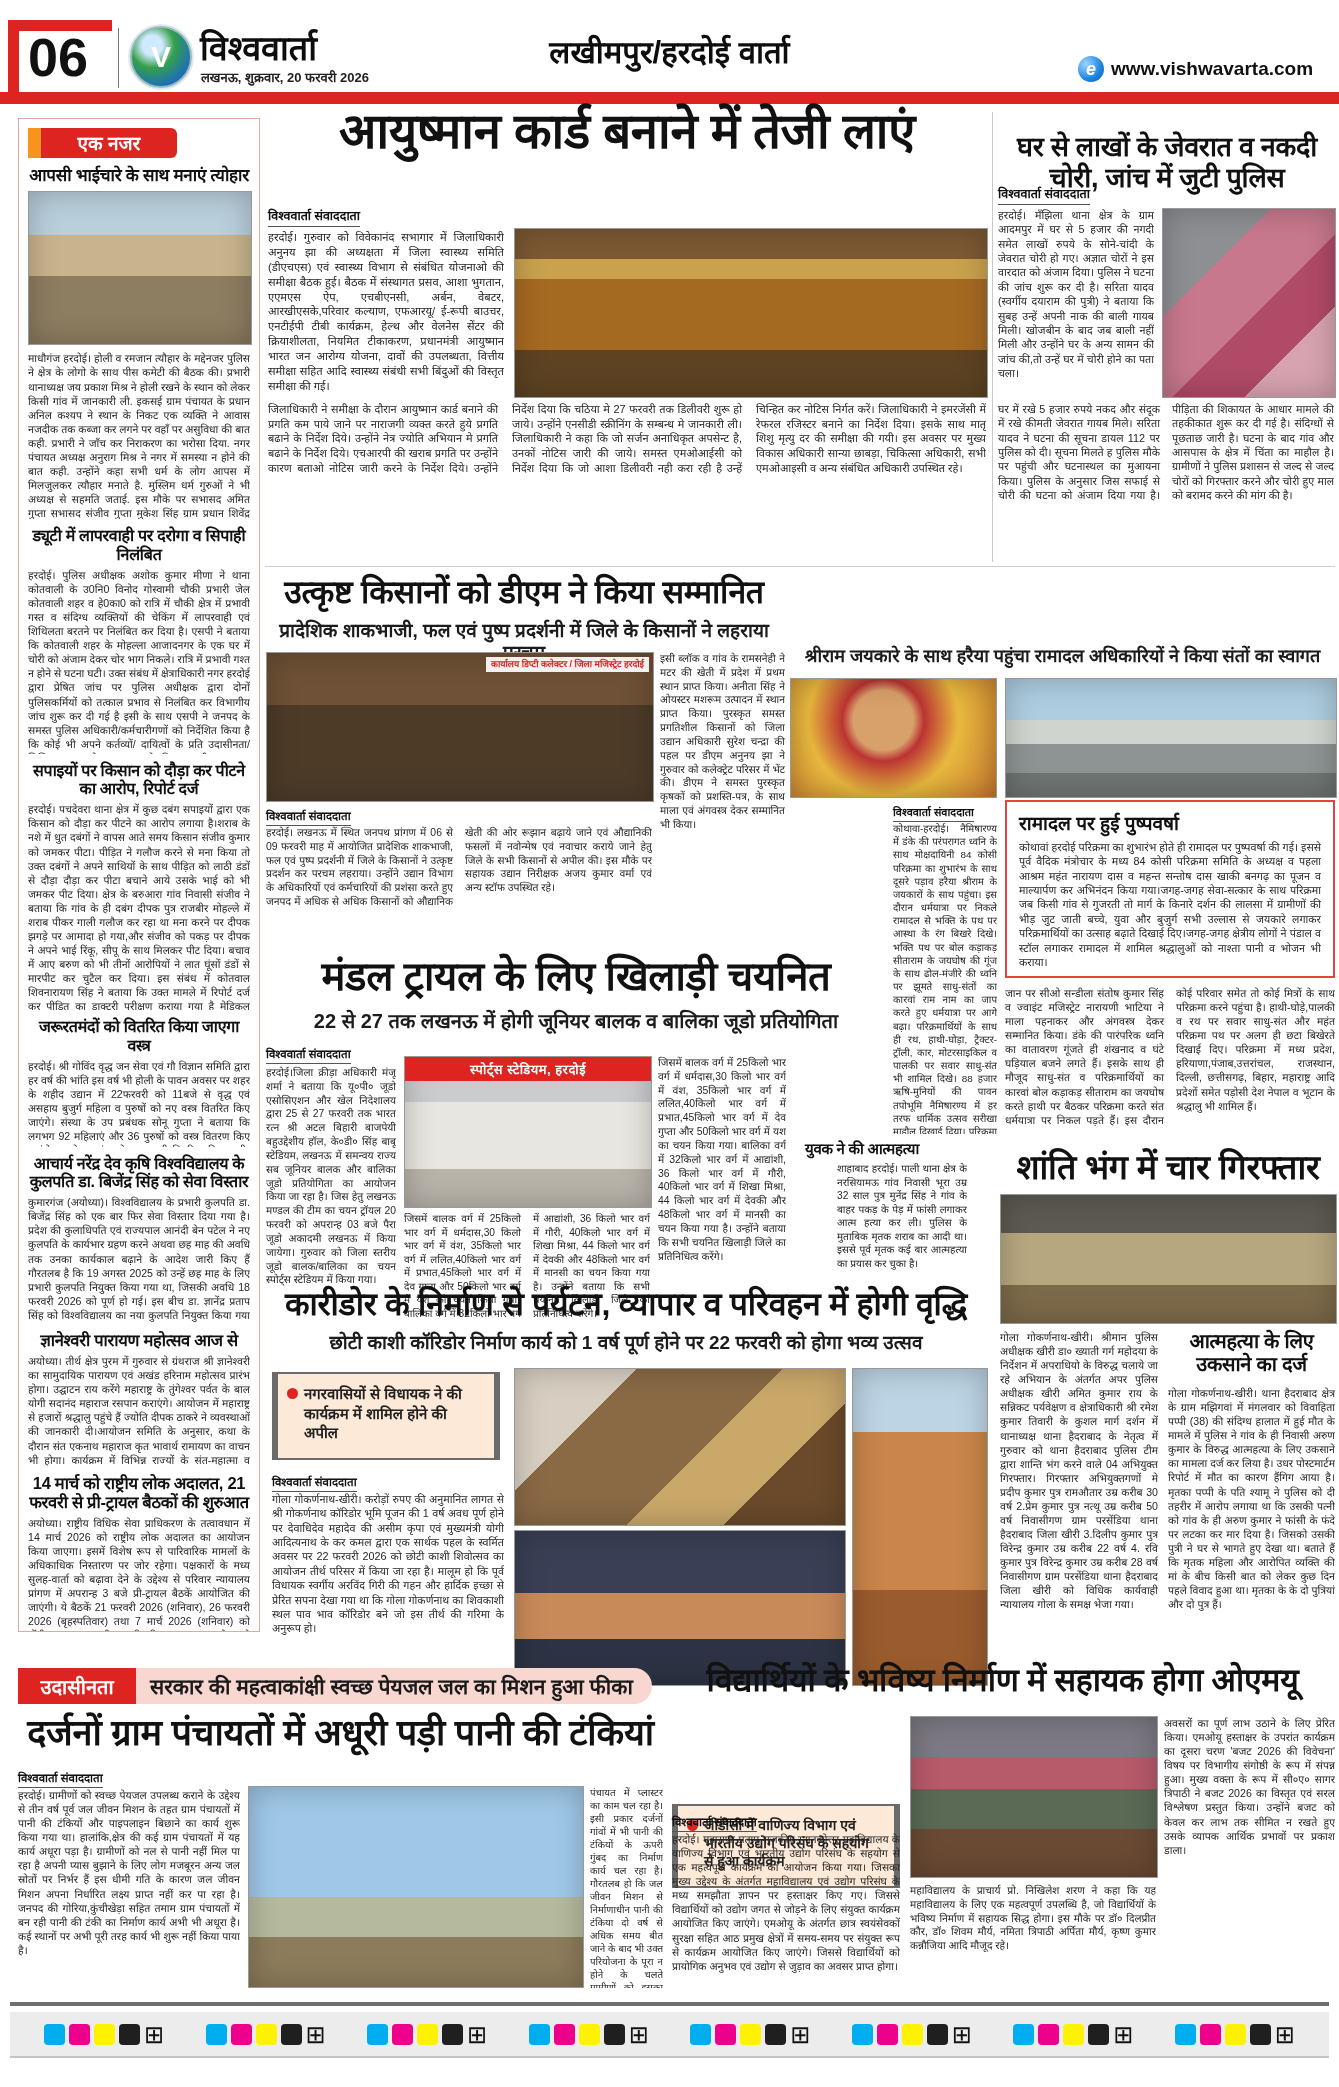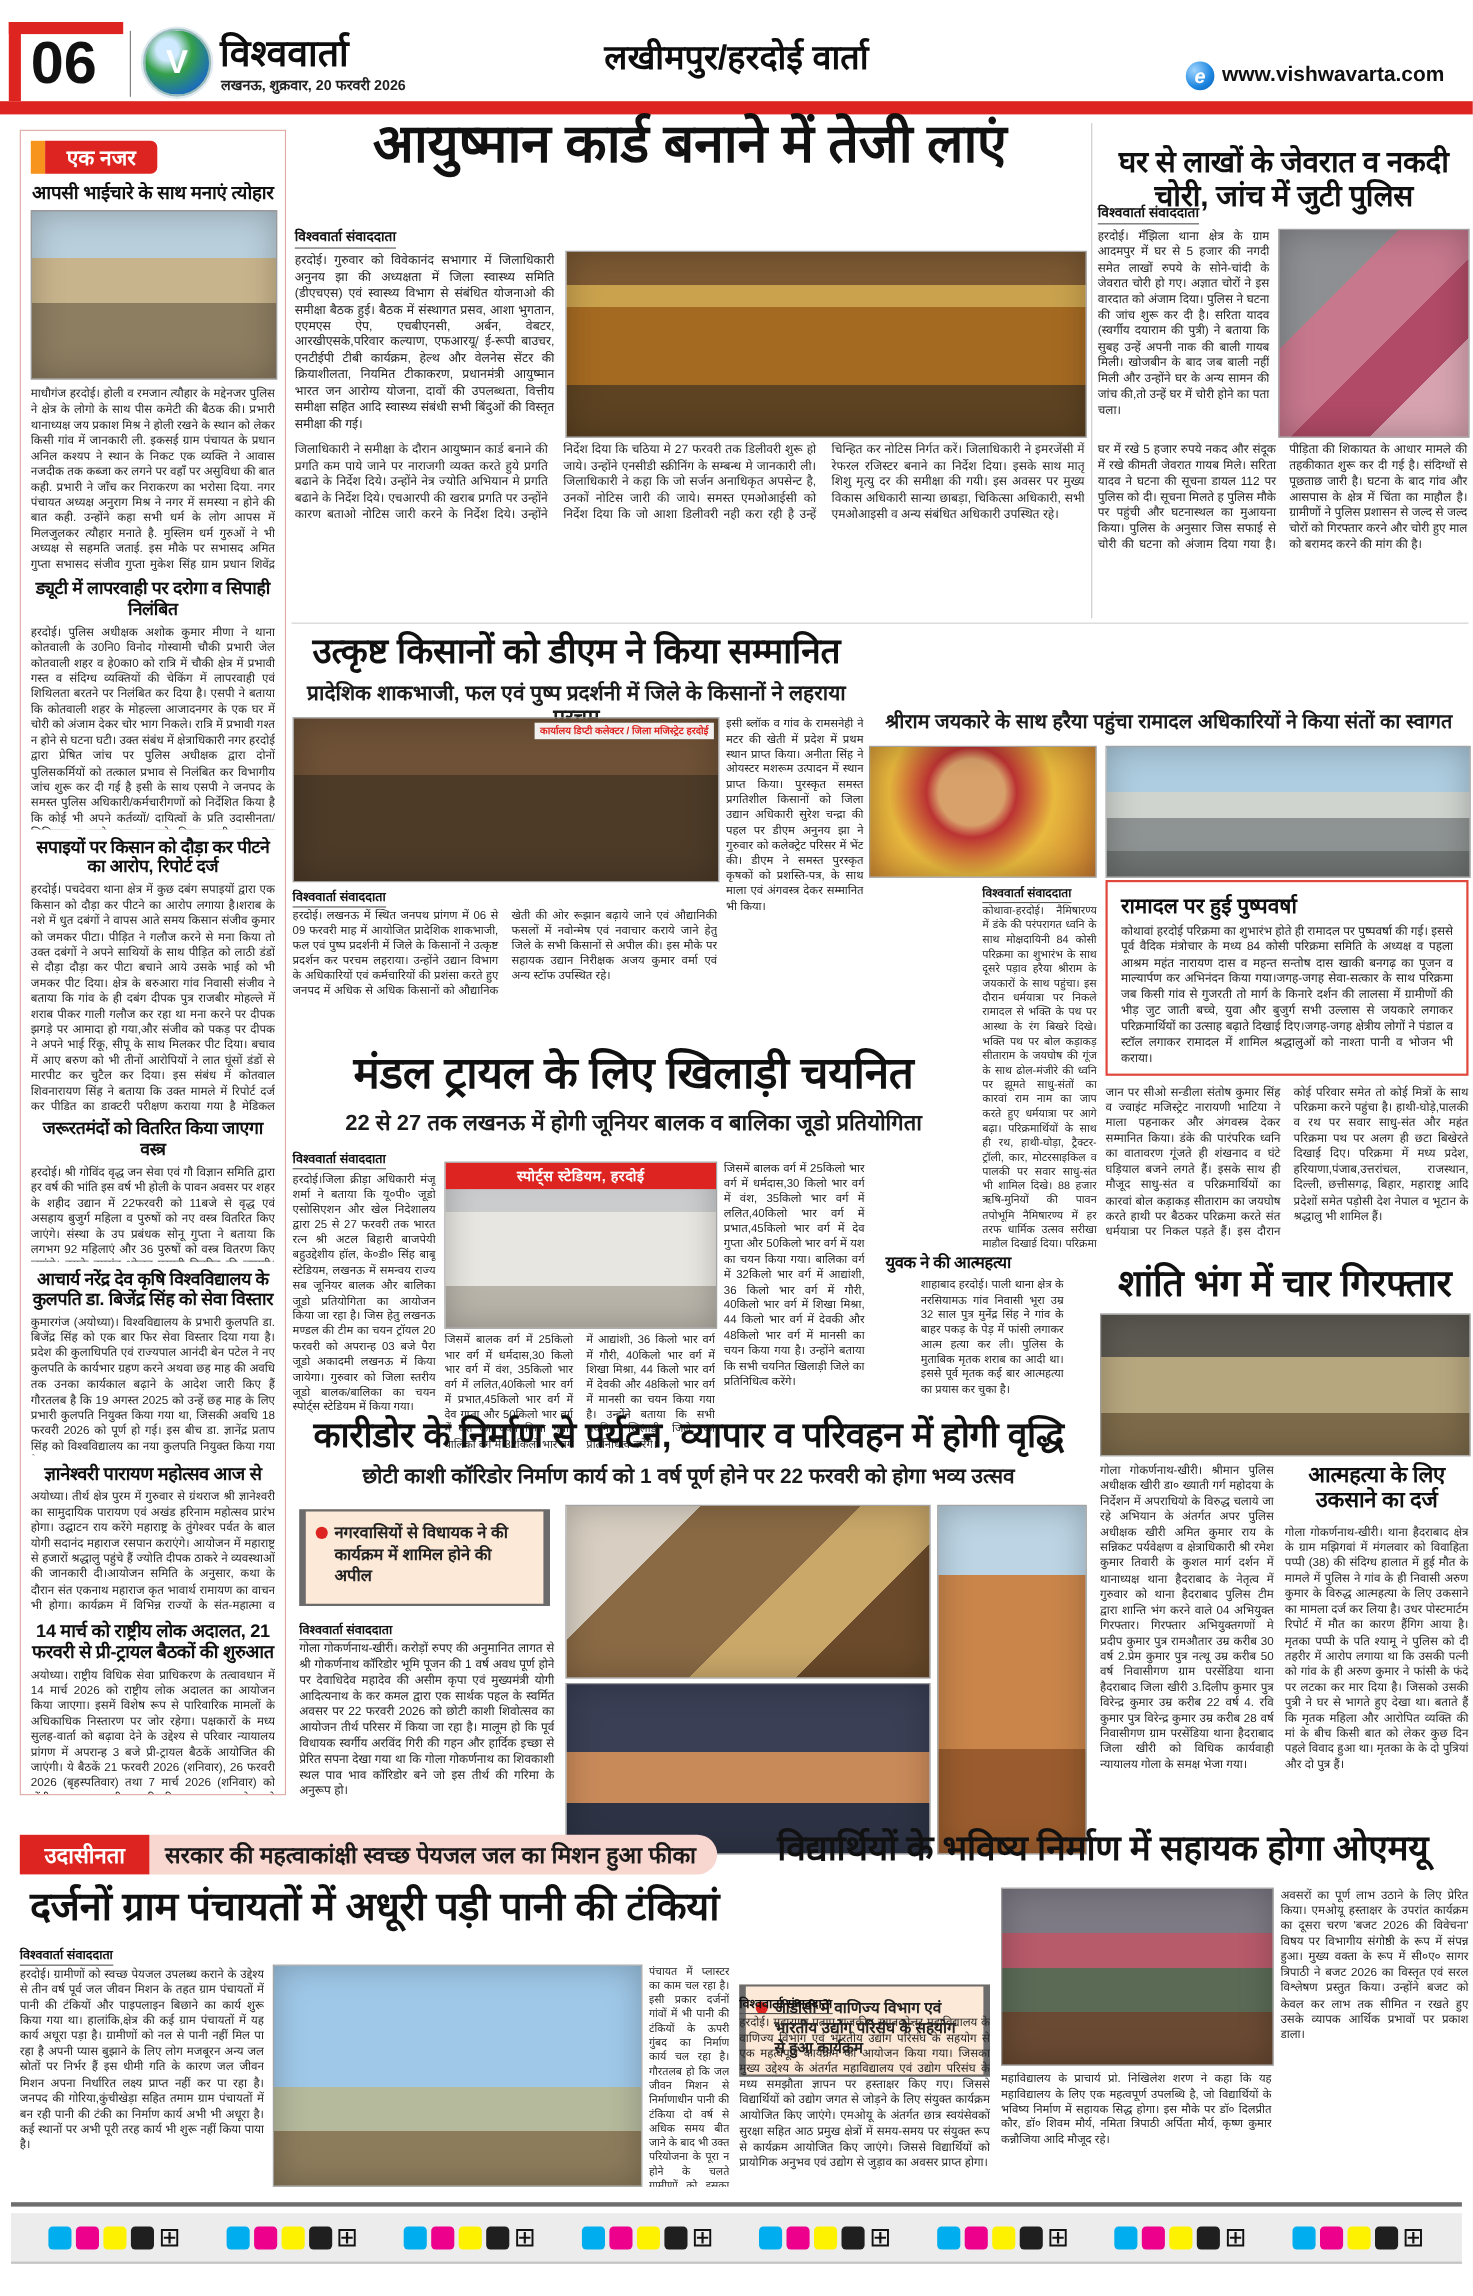--- a/index.html
+++ b/index.html
@@ -56,21 +56,21 @@
   <div class="abs" style="left:50%;transform:translateX(-50%);top:30px;font-size:31px;font-weight:800;color:#0d0d0d;white-space:nowrap;">लखीमपुर/हरदोई वार्ता</div>
   <div class="abs" style="left:1078px;top:56px;display:flex;align-items:center;gap:7px;">
     <div style="width:26px;height:26px;border-radius:50%;background:radial-gradient(circle at 30% 30%,#9fd4ff,#1c86e0 60%,#0a5bb5);color:#fff;font-weight:800;font-style:italic;font-size:18px;display:flex;align-items:center;justify-content:center;">e</div>
     <span style="font-size:19px;font-weight:800;color:#111;">www.vishwavarta.com</span>
   </div>
   <div class="abs" style="left:0;top:92px;width:1339px;height:12px;background:var(--accent,#dd2420);"></div>
 
   <div class="abs" style="left:18px;top:118px;width:242px;height:1514px;border:1.5px solid #e0a9a4;padding:9px 9px;box-sizing:border-box;overflow:hidden;">
     <div style="display:flex;align-items:stretch;height:30px;margin-bottom:8px;">
       <div style="width:13px;background:var(--orange,#f7941d);"></div>
-      <div class="badge" style="width:102px;font-size:19px;border-radius:0 6px 6px 0;">एक नजर</div>
+      <div class="badge" style="width:136px;font-size:19px;border-radius:0 6px 6px 0;">एक नजर</div>
     </div>
 
     <div class="hl" style="font-size:17px;margin:2px 0 6px;">आपसी भाईचारे के साथ मनाएं त्योहार</div>
     <div class="photo" style="position:relative;width:100%;height:152px;margin-bottom:6px;background:
       linear-gradient(180deg,#b9cfdc 0 28%,#c8b48c 28% 55%,#8d7d61 55% 100%),#a99;"></div>
     <div class="bodytext" style="font-size:10.6px;height:168px;">माधौगंज हरदोई। होली व रमजान त्यौहार के मद्देनजर पुलिस ने क्षेत्र के लोगो के साथ पीस कमेटी की बैठक की। प्रभारी थानाध्यक्ष जय प्रकाश मिश्र ने होली रखने के स्थान को लेकर किसी गांव में जानकारी ली. इकसई ग्राम पंचायत के प्रधान अनिल कश्यप ने स्थान के निकट एक व्यक्ति ने आवास नजदीक तक कब्जा कर लगने पर वहाँ पर असुविधा की बात कही. प्रभारी ने जाँच कर निराकरण का भरोसा दिया. नगर पंचायत अध्यक्ष अनुराग मिश्र ने नगर में समस्या न होने की बात कही. उन्होंने कहा सभी धर्म के लोग आपस में मिलजुलकर त्यौहार मनाते है. मुस्लिम धर्म गुरुओं ने भी अध्यक्ष से सहमति जताई. इस मौके पर सभासद अमित गुप्ता सभासद संजीव गुप्ता मुकेश सिंह ग्राम प्रधान शिवेंद्र प्रताप सिंह सहित क्षेत्र के संभ्रांत लोग मौजूद रहे।</div>
 
     <div class="hl" style="font-size:16px;margin:8px 0 4px;">ड्यूटी में लापरवाही पर दरोगा व सिपाही निलंबित</div>
     <div class="bodytext" style="font-size:10.6px;height:186px;">हरदोई। पुलिस अधीक्षक अशोक कुमार मीणा ने थाना कोतवाली के उ0नि0 विनोद गोस्वामी चौकी प्रभारी जेल कोतवाली शहर व हे0का0 को रात्रि में चौकी क्षेत्र में प्रभावी गस्त व संदिग्ध व्यक्तियों की चेकिंग में लापरवाही एवं शिथिलता बरतने पर निलंबित कर दिया है। एसपी ने बताया कि कोतवाली शहर के मोहल्ला आजादनगर के एक घर में चोरी को अंजाम देकर चोर भाग निकले। रात्रि में प्रभावी गश्त न होने से घटना घटी। उक्त संबंध में क्षेत्राधिकारी नगर हरदोई द्वारा प्रेषित जांच पर पुलिस अधीक्षक द्वारा दोनों पुलिसकर्मियों को तत्काल प्रभाव से निलंबित कर विभागीय जांच शुरू कर दी गई है इसी के साथ एसपी ने जनपद के समस्त पुलिस अधिकारी/कर्मचारीगणों को निर्देशित किया है कि कोई भी अपने कर्तव्यों/ दायित्वों के प्रति उदासीनता/ शिथिलता न बरते अन्यथा उसके विरुद्ध कड़ी दण्डात्मक कार्यवाही की जाएगी।</div>
 

